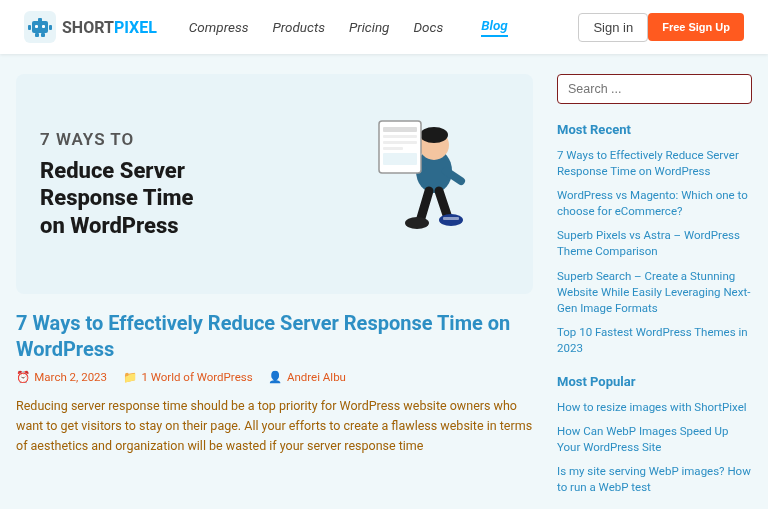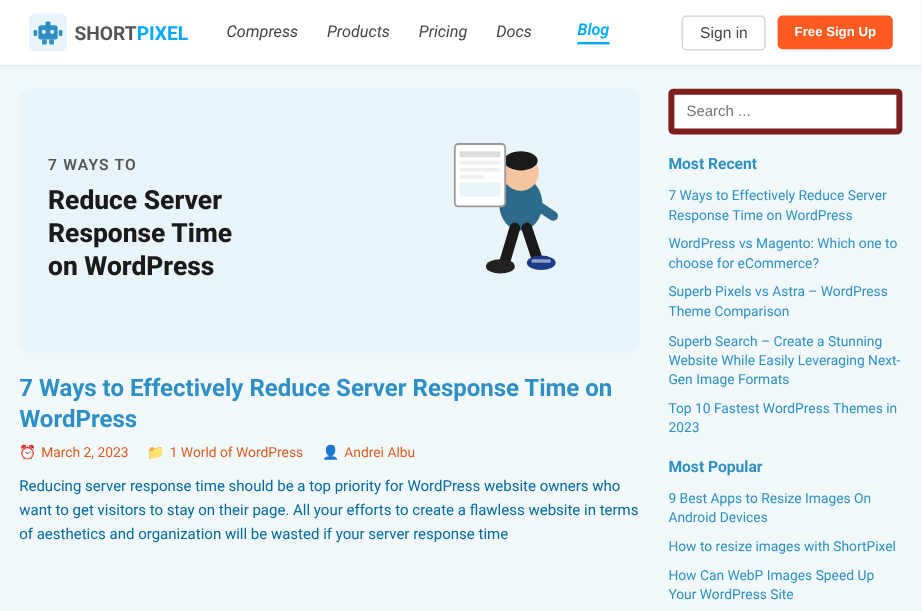--- a/index.html
+++ b/index.html
@@ -32,21 +32,21 @@
     .logo-text span.short { color: #555; }
     .logo-text span.pixel { color: #00aaff; }
     nav { display: flex; align-items: center; gap: 24px; flex: 1; }
     nav a {
       text-decoration: none;
       color: #444;
       font-size: 13.5px;
       font-style: italic;
     }
     nav a.active { color: #00aaff; font-weight: 600; border-bottom: 2px solid #00aaff; padding-bottom: 2px; margin-left: 14px; }
-    .header-actions { display: flex; align-items: center; gap: 10px; margin-left: auto; }
+    .header-actions { display: flex; align-items: center; gap: 0; margin-left: auto; }
     .btn-signin {
       background: none;
       border: 1px solid #ccc;
       border-radius: 4px;
       padding: 6px 14px;
       font-size: 13px;
       cursor: pointer;
       color: #444;
     }
     .btn-signup {
@@ -79,21 +79,21 @@
       padding: 24px;
       display: flex;
       align-items: center;
       justify-content: space-between;
       margin-bottom: 16px;
       min-height: 220px;
       overflow: hidden;
     }
     .featured-text-block { flex: 1; }
     .featured-label {
-      font-size: 13px;
+      font-size: 17px;
       font-weight: 600;
       color: #555;
       text-transform: uppercase;
       letter-spacing: 1px;
       margin-bottom: 8px;
     }
     .featured-title {
       font-size: 22px;
       font-weight: 800;
       color: #1a1a1a;
@@ -116,31 +116,31 @@
       display: flex;
       align-items: center;
       gap: 16px;
       font-size: 11.5px;
       color: #e05a1f;
       margin-bottom: 12px;
     }
     .meta-item { display: flex; align-items: center; gap: 4px; }
     .article-excerpt {
       font-size: 12.5px;
-      color: #0369a1;
+      color: #a16207;
       line-height: 1.6;
     }
 
     
     .sidebar { width: 195px; flex-shrink: 0; }
 
     .search-box {
       width: 100%;
       padding: 7px 10px;
-      border: 5px solid #7f1d1d;
+      border: 1px solid #7f1d1d;
       border-radius: 4px;
       font-size: 12.5px;
       color: #888;
       background: #fff;
       margin-bottom: 18px;
     }
 
     .sidebar-section { margin-bottom: 18px; }
     .sidebar-section-title {
       font-size: 13px;
@@ -264,20 +264,19 @@
       <a href="#" class="sidebar-link">7 Ways to Effectively Reduce Server Response Time on WordPress</a>
       <a href="#" class="sidebar-link">WordPress vs Magento: Which one to choose for eCommerce?</a>
       <a href="#" class="sidebar-link">Superb Pixels vs Astra – WordPress Theme Comparison</a>
       <a href="#" class="sidebar-link">Superb Search – Create a Stunning Website While Easily Leveraging Next-Gen Image Formats</a>
       <a href="#" class="sidebar-link">Top 10 Fastest WordPress Themes in 2023</a>
     </div>
 
     
     <div class="sidebar-section">
       <div class="sidebar-section-title">Most Popular</div>
-      <a href="#" class="sidebar-link">9 Best Apps to Resize Images On Android Devices</a>
       <a href="#" class="sidebar-link">How to resize images with ShortPixel</a>
       <a href="#" class="sidebar-link">How Can WebP Images Speed Up Your WordPress Site</a>
       <a href="#" class="sidebar-link">Is my site serving WebP images? How to run a WebP test</a>
     </div>
   </aside>
 
 </div>
 
 </body></html>

